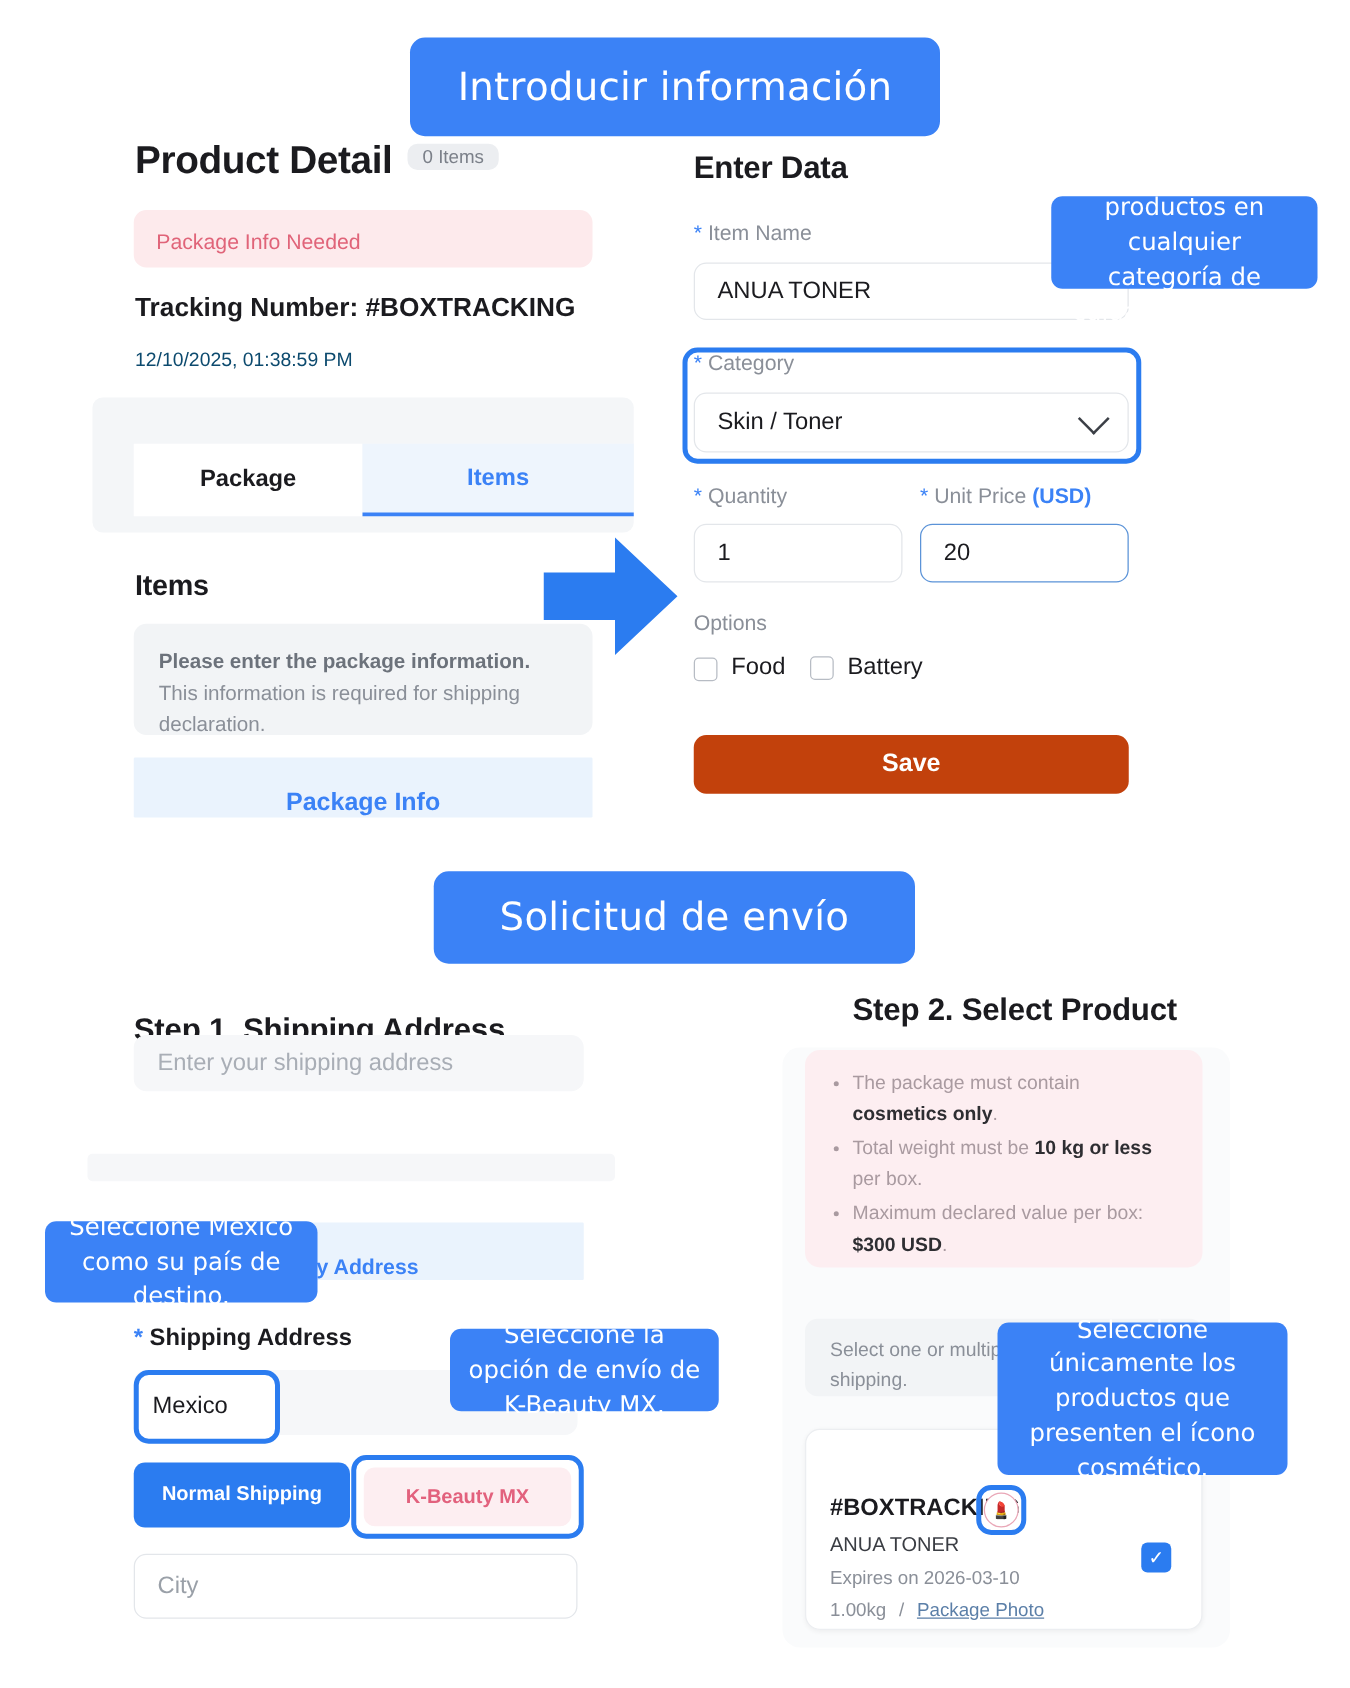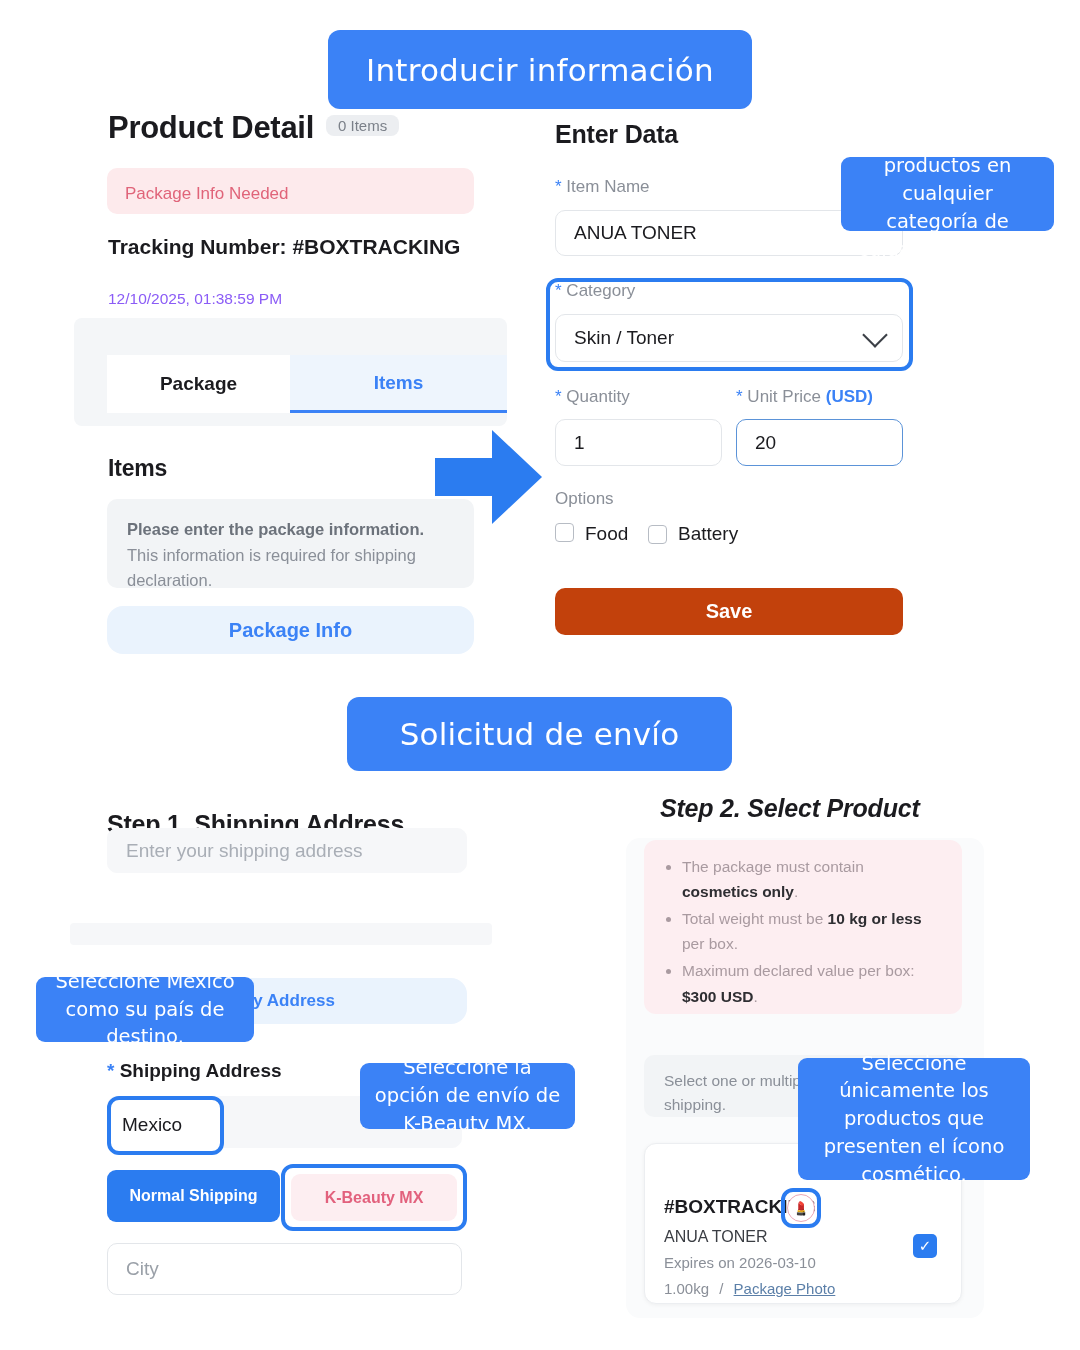--- a/index.html
+++ b/index.html
@@ -26,21 +26,21 @@
     font-size:19.5px;line-height:1.42;text-align:center;
     padding:9px 13px;box-sizing:border-box;
     font-family:"DejaVu Sans",sans-serif;
     display:flex;align-items:center;justify-content:center;
   }
 
   
   .h-title{font-size:31px;font-weight:bold;color:#1b1b1f;letter-spacing:-.3px;}
   .h-sec{font-size:25px;font-weight:bold;color:#1b1b1f;letter-spacing:-.2px;}
   .h-sub{font-size:21px;font-weight:bold;color:#1b1b1f;}
-  .muted{color:#8b5cf6;margin-top:10px;}
+  .muted{color:#0c4a6e;}
 
   .badge-items{
     background:#eceef1;color:#7b8089;border-radius:8px;
     font-size:15px;padding:2px 12px;display:inline-block;
   }
 
   .alert-pink{
     background:#fdeaec;color:#e06479;border-radius:10px;
     font-size:17px;padding:16px 18px;box-sizing:border-box;
   }
@@ -53,22 +53,22 @@
   .tab-inactive{background:#ffffff;color:#1b1b1f;}
   .tab-active{background:#eef5fd;color:#3b82f6;border-bottom:3px solid #3b82f6;}
 
   .gray-note{
     background:#f2f4f6;border-radius:10px;box-sizing:border-box;
     padding:18px 20px;font-size:16.5px;line-height:1.55;color:#8a8f98;
   }
   .gray-note b{color:#6c727b;}
 
   .btn-softblue{
-    background:#eaf3fd;color:#3b82f6;border-radius:16px;
-    display:flex;align-items:center;justify-content:center;
+    background:#eaf3fd;color:#3b82f6;border-radius:1px;
+    display:flex;align-items:flex-end;justify-content:center;
     font-size:20px;font-weight:bold;box-sizing:border-box;
   }
 
   .field-label{font-size:17px;color:#8a8f98;}
   .req{color:#3b82f6;}
   .field-label b{color:#3b82f6;}
 
   .input{
     border:1px solid #e3e6ea;border-radius:10px;background:#fff;
     box-sizing:border-box;display:flex;align-items:center;
@@ -201,21 +201,21 @@
   <span class="req">*</span>
   <span>Unit Price</span>
   <b>(USD)</b>
 </div>
 <div class="abs input focus" style="left:736px;top:419px;width:167px;height:47px;">
   <span>20</span>
 </div>
 
 <div class="abs field-label" style="left:555px;top:489px;">Options</div>
 
-<div class="abs" style="left:555px;top:523px;display:flex;align-items:flex-start;gap:11px;">
+<div class="abs" style="left:555px;top:523px;display:flex;align-items:flex-end;gap:11px;">
   <span class="cbox"></span>
   <span class="opt-label">Food</span>
 </div>
 <div class="abs" style="left:648px;top:523px;display:flex;align-items:center;gap:11px;">
   <span class="cbox"></span>
   <span class="opt-label">Battery</span>
 </div>
 
 <div class="abs btn-primary" style="left:555px;top:588px;width:348px;height:47px;">
   <span>Save</span>
@@ -262,21 +262,21 @@
   <span>City</span>
 </div>
 
 <div class="abs callout" style="left:36px;top:977px;width:218px;height:65px;">
   <span>Seleccione México como su país de destino.</span>
 </div>
 <div class="abs callout" style="left:360px;top:1063px;width:215px;height:66px;">
   <span>Seleccione la opción de envío de K-Beauty MX.</span>
 </div>
 
-<div class="abs h-sec" style="left:660px;top:794px;font-style:italic;">Step 2. Select Product</div>
+<div class="abs h-sec" style="left:682px;top:794px;">Step 2. Select Product</div>
 
 <div class="abs" style="left:626px;top:838px;width:358px;height:480px;background:#fafbfc;border-radius:14px;"></div>
 
 <div class="abs rules" style="left:644px;top:840px;width:318px;height:174px;">
   <ul>
     <li><span>The package must contain </span><b>cosmetics only</b><span>.</span></li>
     <li><span>Total weight must be </span><b>10 kg or less</b><span> per box.</span></li>
     <li><span>Maximum declared value per box: </span><b>$300 USD</b><span>.</span></li>
     <li></li>
   </ul>

